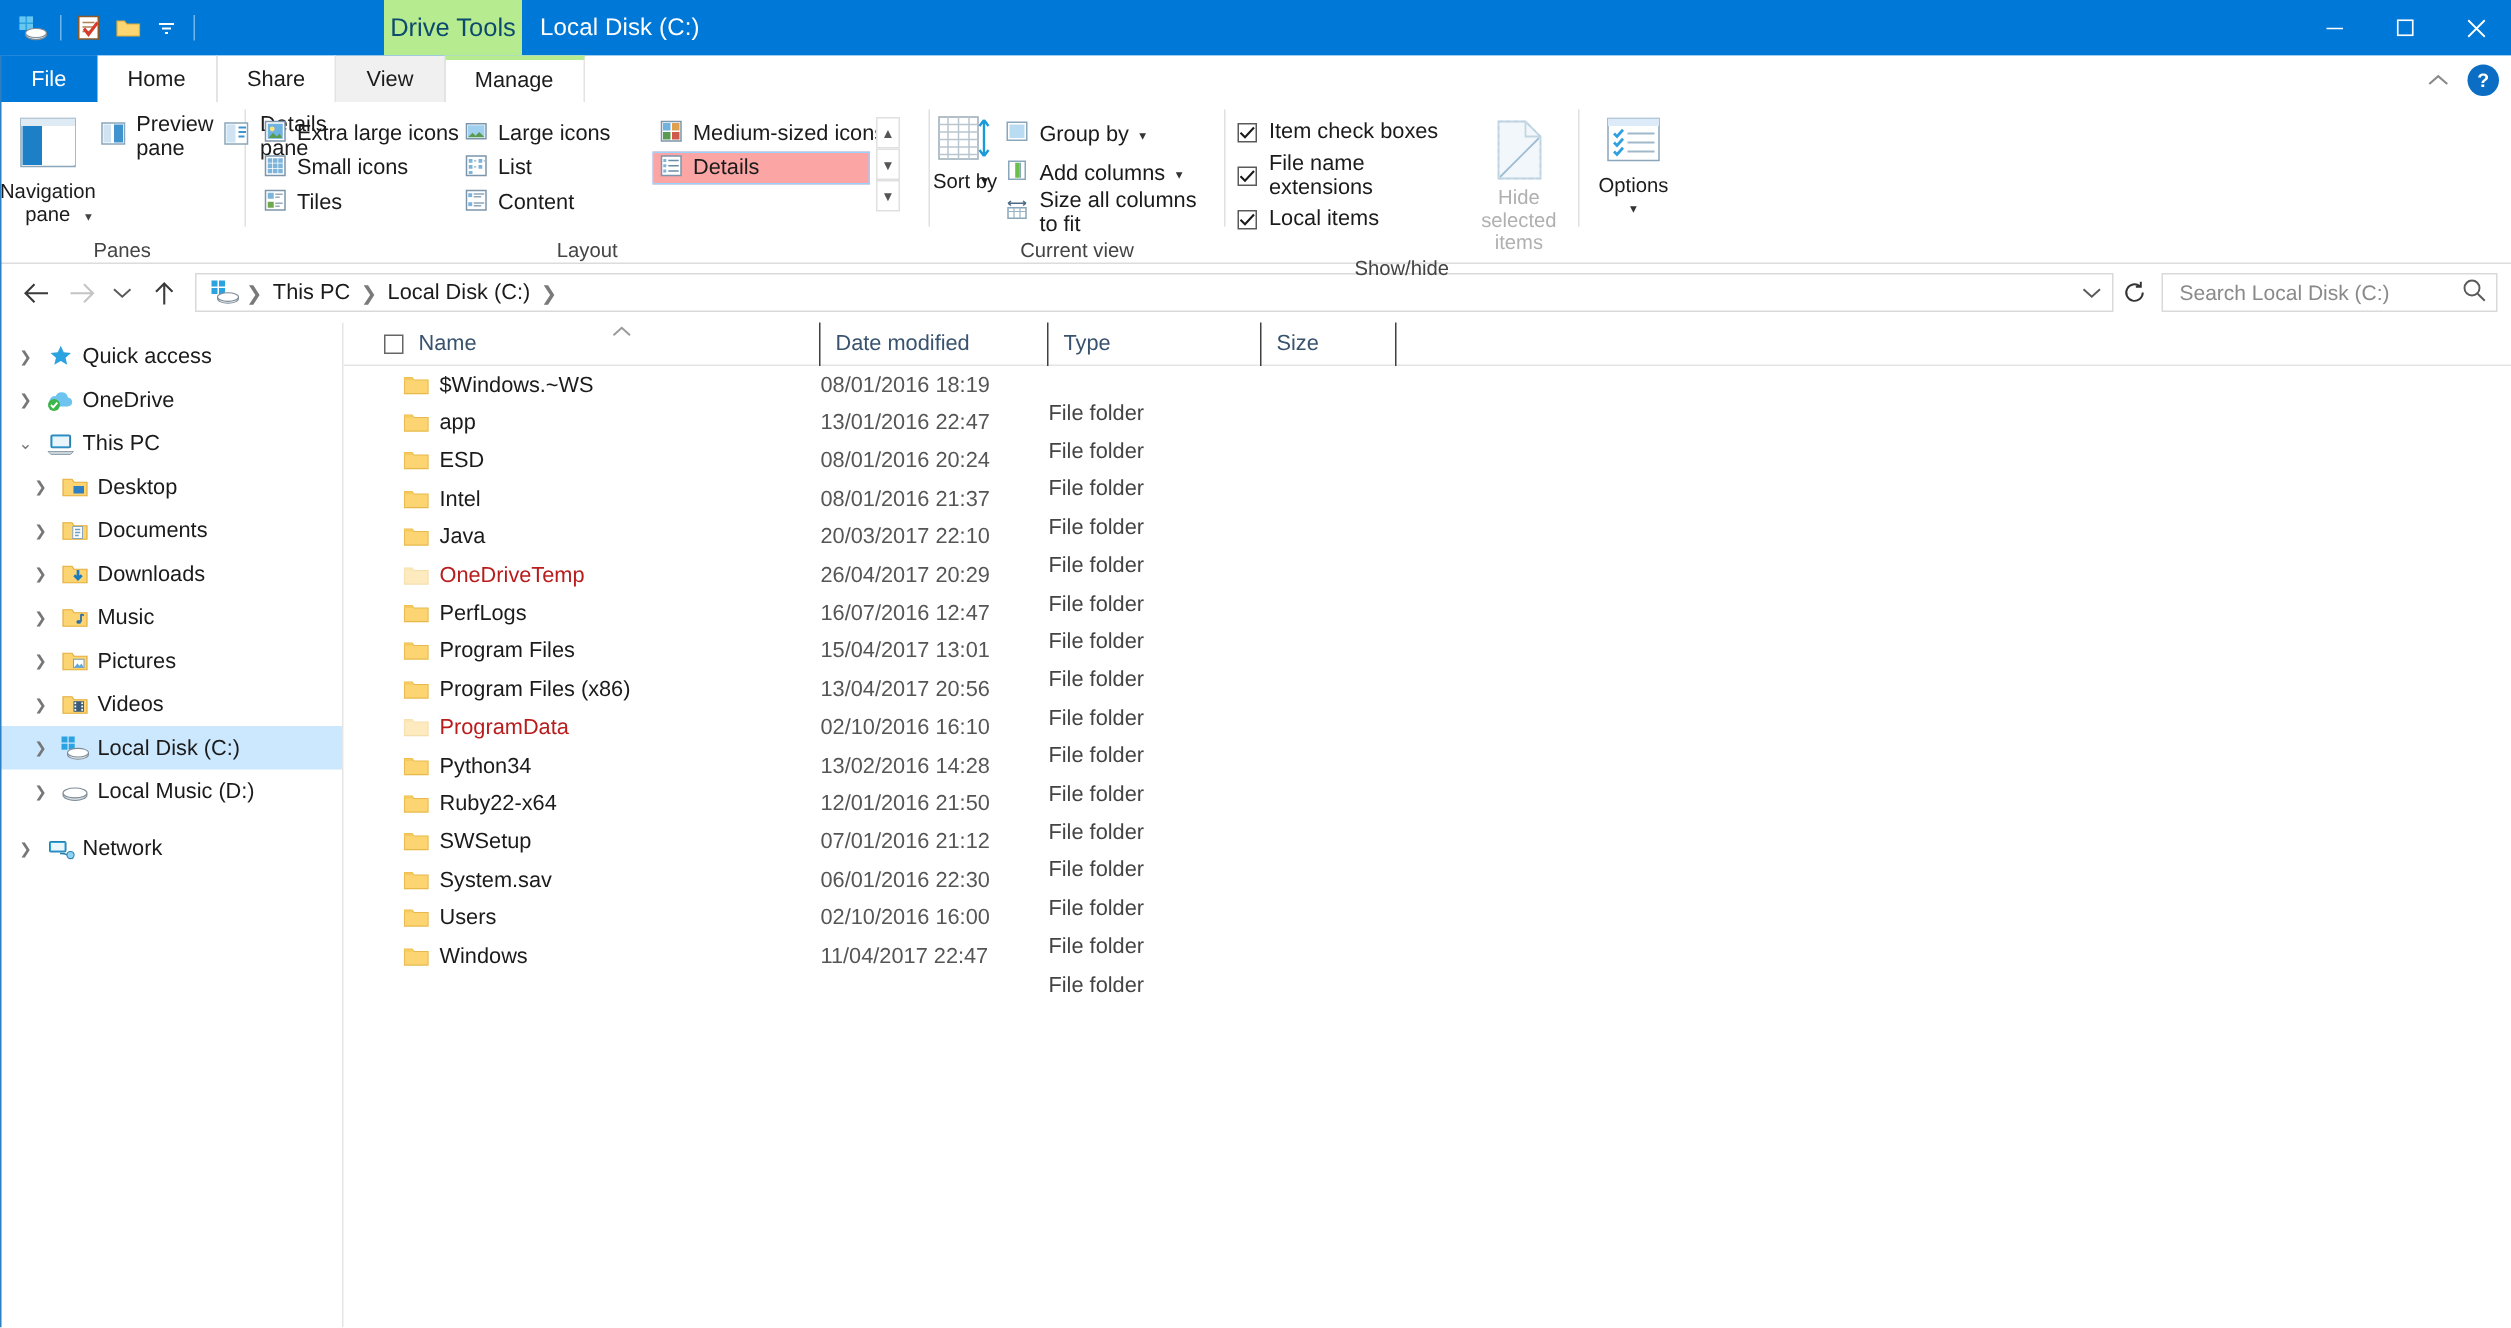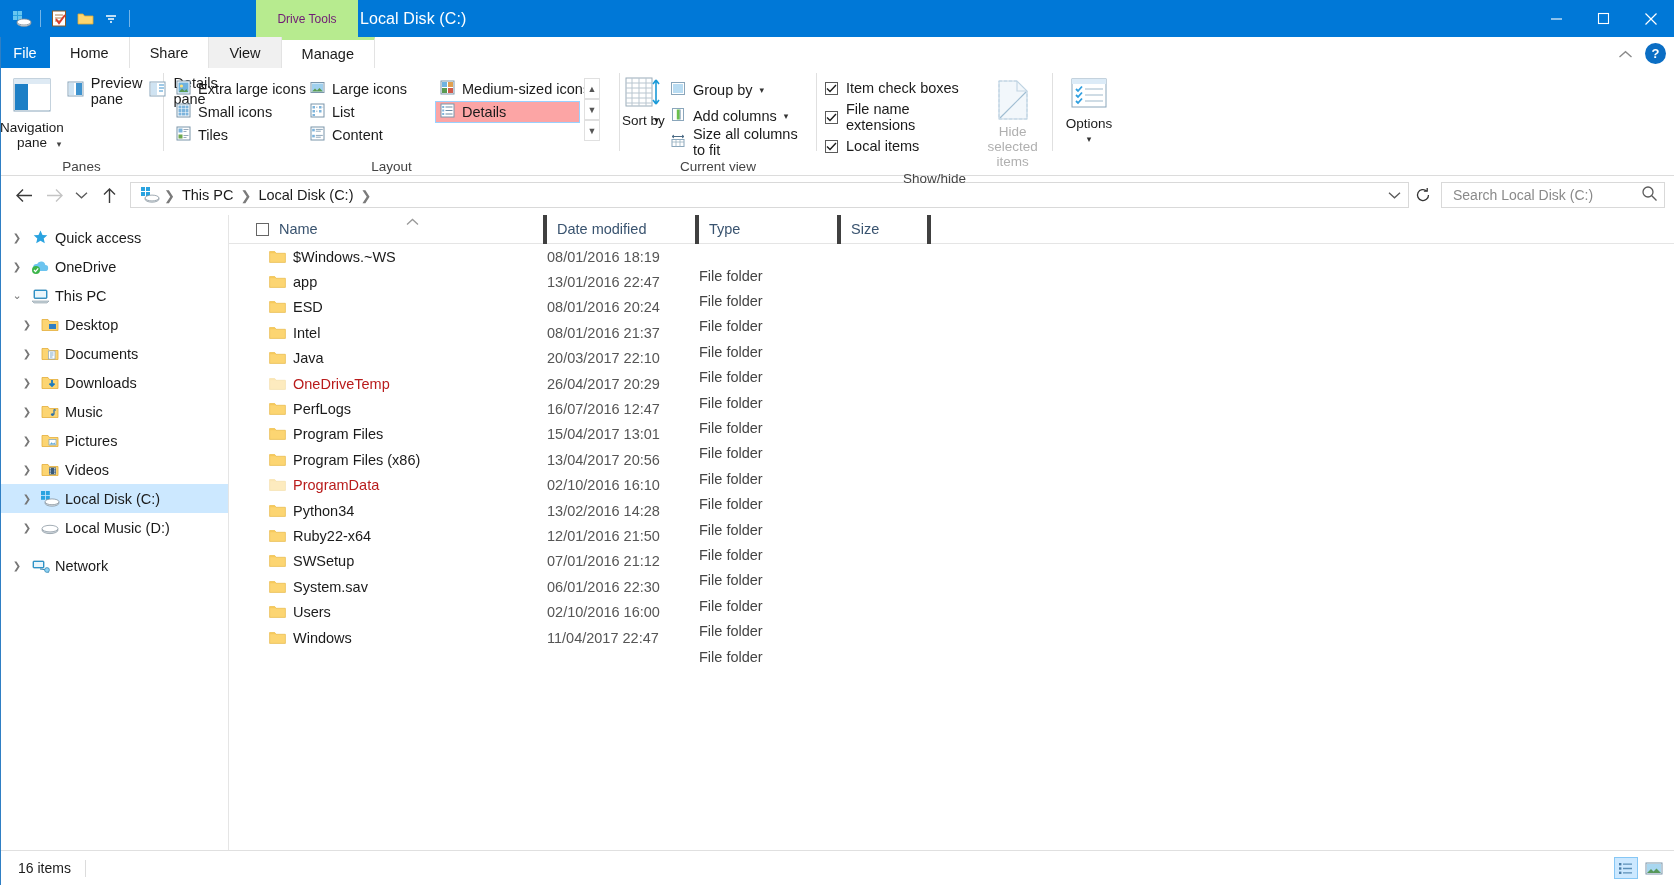--- a/index.html
+++ b/index.html
@@ -21,43 +21,43 @@
     height: 37px; background: #0078d7; color: #fff;
     display: flex; align-items: center; position: relative; flex: 0 0 37px;
   }
   .qat { display: flex; align-items: center; padding-left: 9px; gap: 0px; height: 37px; }
   .qat-ico {
     width: 26px; height: 26px; display: flex; align-items: center; justify-content: center;
     position: relative;
   }
   .qat-sep { width: 1px; height: 17px; background: rgba(255,255,255,.45); margin: 0 5px; }
   .ctx-tab {
-    position: absolute; left: 256px; top: 0px; height: 37px; width: 102px;
-    background: #b7eb8f; color: #701a75; font-size: 12px;
+    position: absolute; left: 256px; top: 0px; height: 37px; width: 92px;
+    background: #b7eb8f; color: #0c4a6e; font-size: 17px;
     display: flex; align-items: center; justify-content: center;
   }
   .win-title {
     position: absolute; left: 348px; top: 0; height: 37px;
     display: flex; align-items: center; font-size: 16px; color: #fff; padding-left: 12px;
     letter-spacing: .1px;
   }
   .win-btns { margin-left: auto; display: flex; height: 37px; }
   .win-btn {
     width: 47px; height: 37px; display: flex; align-items: center; justify-content: center;
     color: #fff;
   }
   .win-btn svg { display:block; }
 
   
   .tabstrip {
     height: 31px; background: #0078d7; display: flex; align-items: flex-end;
     position: relative; flex: 0 0 31px;
   }
   .tab-file {
-    width: 50px; height: 31px; display: flex; align-items: center; justify-content: center;
+    width: 65px; height: 31px; display: flex; align-items: center; justify-content: center;
     color: #fff; font-size: 14.5px; background: #0078d7;
   }
   .tab {
     height: 31px; display: flex; align-items: center; justify-content: center;
     font-size: 14.5px; color: #1b1b1b; background: #ffffff; padding: 0 20px;
     border-right: 1px solid #e3e3e3; min-width: 64px;
   }
   .tab.active { background: #f0f0f0; }
   .tab.ctx { background: #ffffff; border-top: 3px solid #b7eb8f; height: 31px; padding-top: 0; }
   .tabstrip-fill { flex: 1; height: 31px; background: #ffffff; }
@@ -185,21 +185,21 @@
   .navrow.indent { padding-left: 16px; }
   .navrow .nicon { width: 24px; display: flex; align-items: center; justify-content: center; }
   .navrow .ntext { padding-left: 3px; }
 
   .content { flex: 1; display: flex; flex-direction: column; background: #fff; min-width: 0; }
   .colhdr {
     height: 29px; display: flex; align-items: center; border-bottom: 1px solid #e5e5e5;
     font-size: 14.5px; color: #2b5278; position: relative;
   }
   .ch {
-    height: 29px; display: flex; align-items: center; border-right: 4px solid #404040;
+    height: 29px; display: flex; align-items: center; border-right: 1px solid #404040;
     padding-left: 10px; position: relative; color: #39536f;
   }
   .ch-sortmark { position: absolute; left: 50%; top: 1px; color: #888; font-size: 11px; }
   .ch-check { width: 40px; justify-content: flex-end; padding-right: 0; border-right: none; padding-left: 0;}
   .hdrchk { width: 13px; height: 13px; border: 1px solid #666; background: #fff; margin-left: 13px; }
 
   .rows { flex: 1; overflow: hidden; }
   .row { height: 25.4px; display: flex; align-items: center; font-size: 14.5px; color: #1b1b1b; }
   .c-name { width: 318px; display: flex; align-items: center; padding-left: 40px; }
   .c-name .fico { width: 24px; display: flex; align-items: center; }
@@ -1037,40 +1037,15 @@
               <span>Windows</span>
             </div>
             <div class="c-date">11/04/2017 22:47</div>
             <div class="c-type">File folder</div>
             <div class="c-size"></div>
           </div>
         </div>
     </div>
   </div>
 
-  <div class="statusbar">
-    <span>16 items</span>
-    <span class="status-sep"></span>
-    <div class="view-btns">
-      <div class="vbtn sel">
-        <svg width="16" height="15" viewBox="0 0 16 15">
-            <g fill="#4a7ea8">
-              <rect x="1" y="2" width="2.4" height="2.4"></rect>
-              <rect x="1" y="6.3" width="2.4" height="2.4"></rect>
-              <rect x="1" y="10.6" width="2.4" height="2.4"></rect>
-            </g>
-            <g stroke="#5b8fb8" stroke-width="1.3">
-              <path d="M5 3.2h9M5 7.5h9M5 11.8h9"></path>
-            </g>
-          </svg>
-      </div>
-      <div class="vbtn">
-        <svg width="18" height="15" viewBox="0 0 18 15">
-            <rect x="1" y="2" width="16" height="11" fill="#fff" stroke="#7b95aa"></rect>
-            <rect x="2" y="3" width="14" height="9" fill="#a9d7f0"></rect>
-            <path d="M2 12l4-4 2.5 2.5 3-3 4.5 4.5z" fill="#57985a"></path>
-          </svg>
-      </div>
-    </div>
-  </div>
 
   <div class="edge-left"></div>
 </div>
 
 </body></html>

